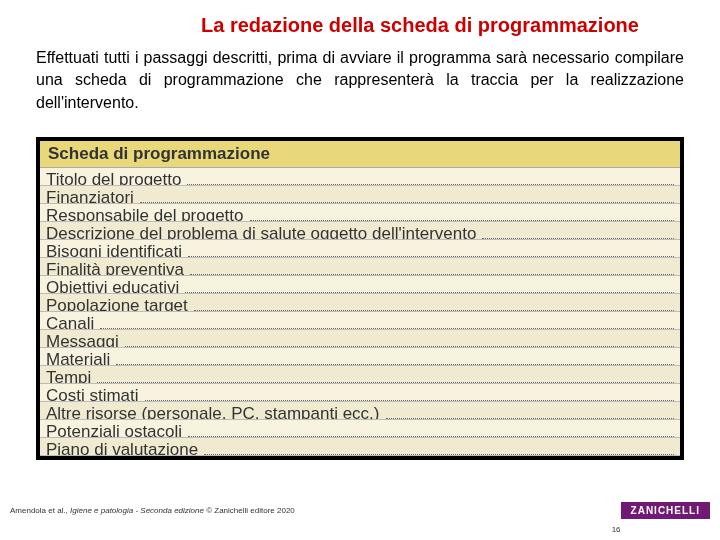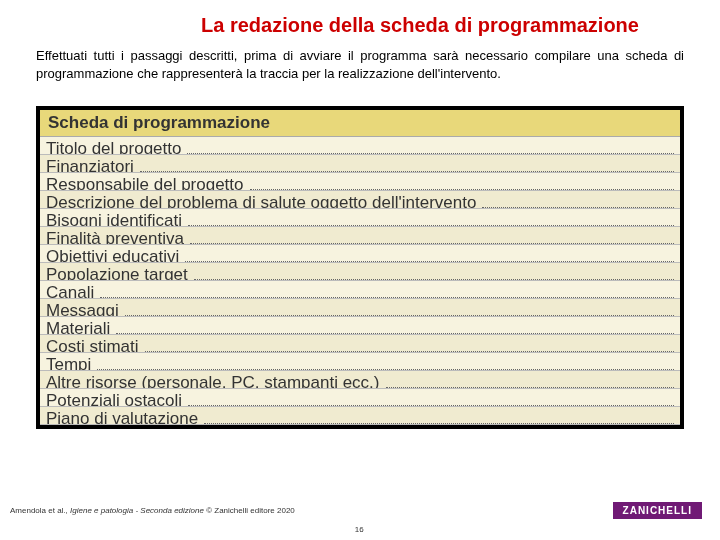--- a/index.html
+++ b/index.html
@@ -12,21 +12,21 @@
     overflow: hidden;
   }
   .title {
     color: #c00;
     font-size: 20px;
     font-weight: bold;
     text-align: center;
     padding: 14px 0 10px 120px;
   }
   .intro {
-    font-size: 13px;
+    font-size: 16px;
     line-height: 1.4;
     color: #000;
     padding: 0 36px 10px 36px;
     text-align: justify;
   }
   .table {
     margin: 13px 36px;
     border: 4px solid #000000;
     font-size: 17px;
   }
@@ -56,32 +56,32 @@
   }
   .dots {
     flex: 1;
     border-bottom: 1px dotted #666;
     height: 9px;
   }
   .footer {
     position: absolute;
     bottom: 6px;
     left: 0;
-    right: 8px;
+    right: 0;
     display: flex;
     align-items: center;
     font-size: 8px;
     color: #333;
     padding: 0 10px;
   }
   .footer .credits { flex: 0 0 auto; }
   .footer .credits .ital { font-style: italic; }
   .footer .pagenum {
     flex: 1;
-    text-align: left;
+    text-align: right;
     padding-left: 60px;
     margin-top: 39px;
   }
   .footer .logo {
     background: #701a75;
     color: #fff;
     font-weight: bold;
     font-size: 10px;
     letter-spacing: 1px;
     padding: 3px 10px;
@@ -135,25 +135,25 @@
       </div>
       <div class="table-row">
         <span class="row-label">Messaggi</span>
         <span class="dots"></span>
       </div>
       <div class="table-row">
         <span class="row-label">Materiali</span>
         <span class="dots"></span>
       </div>
       <div class="table-row">
-        <span class="row-label">Costi stimati</span>
+        <span class="row-label">Tempi</span>
         <span class="dots"></span>
       </div>
       <div class="table-row">
-        <span class="row-label">Tempi</span>
+        <span class="row-label">Costi stimati</span>
         <span class="dots"></span>
       </div>
       <div class="table-row">
         <span class="row-label">Altre risorse (personale, PC, stampanti ecc.)</span>
         <span class="dots"></span>
       </div>
       <div class="table-row">
         <span class="row-label">Potenziali ostacoli</span>
         <span class="dots"></span>
       </div>

